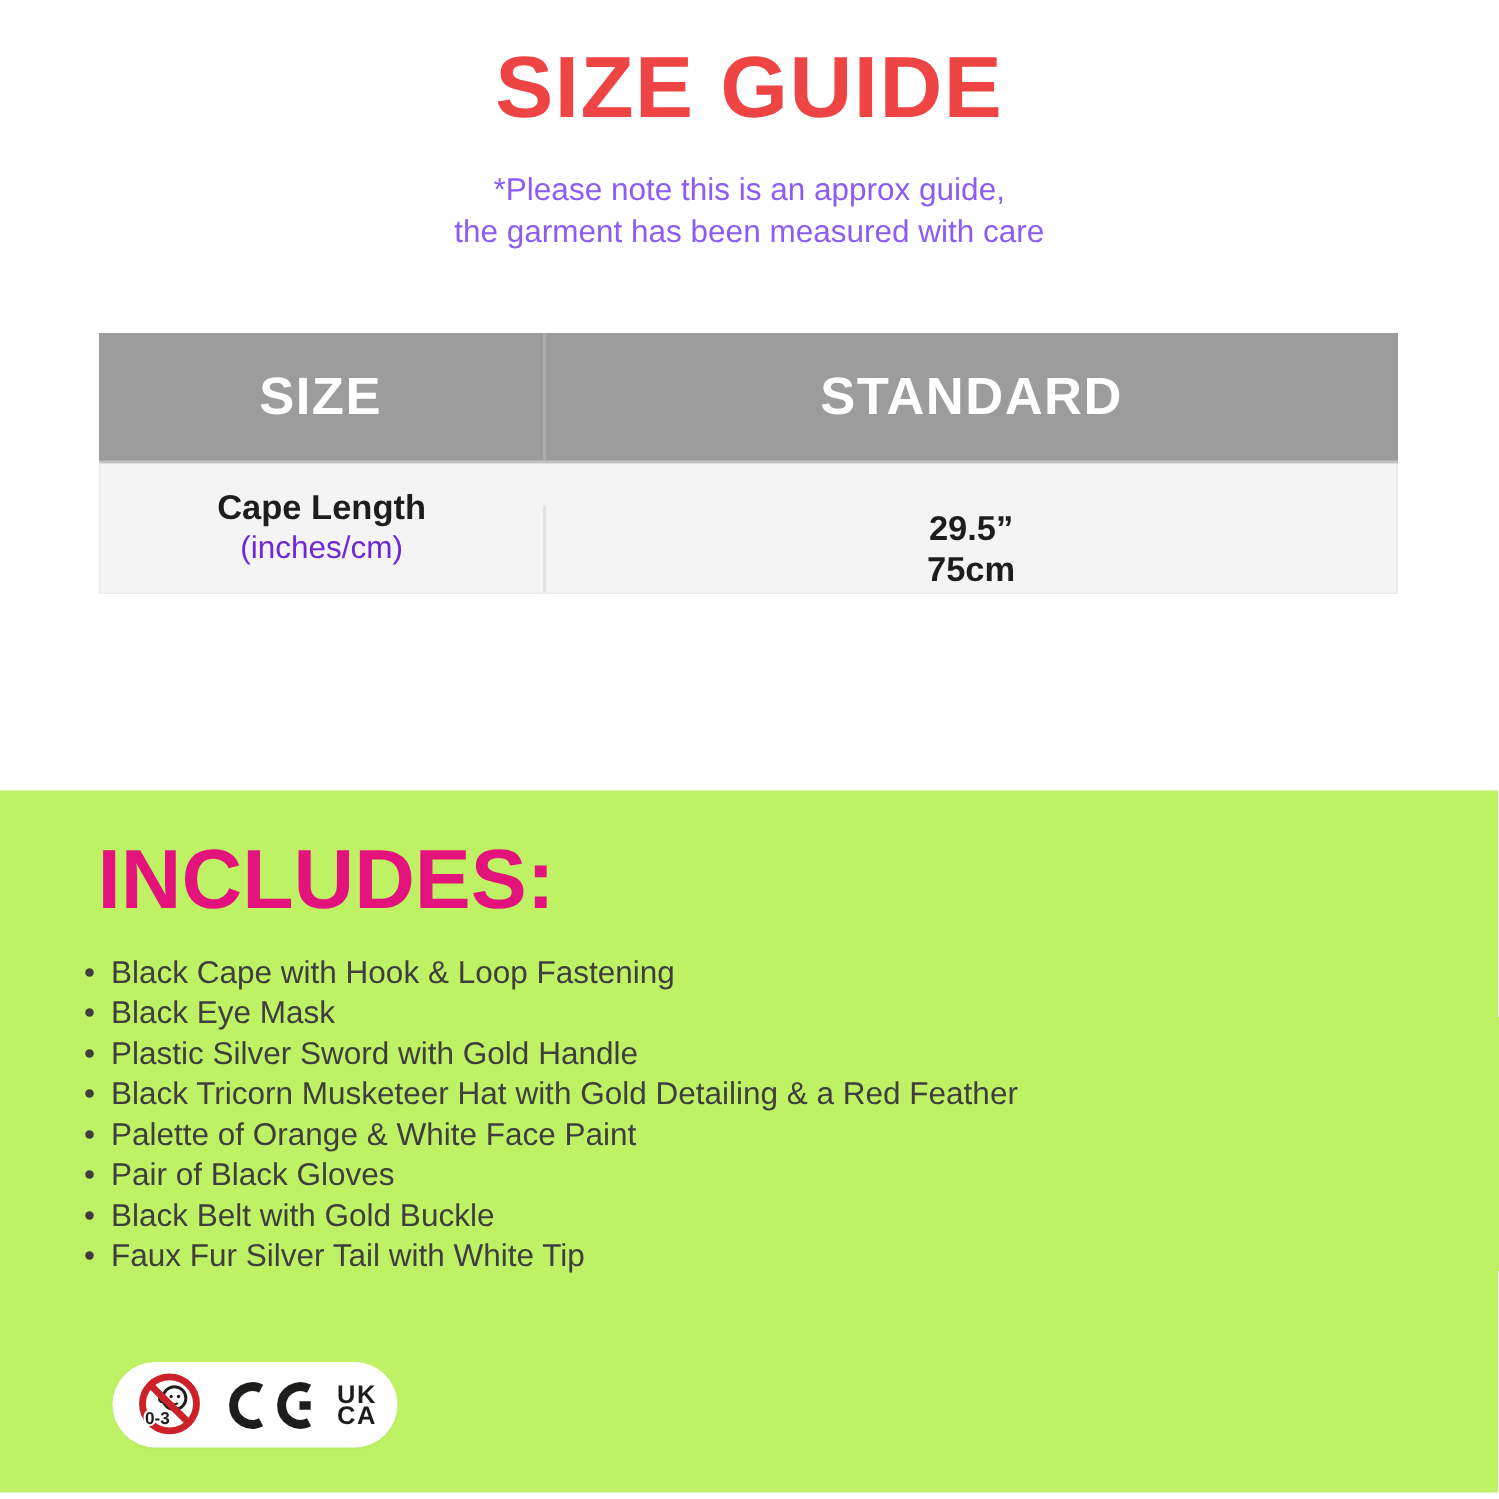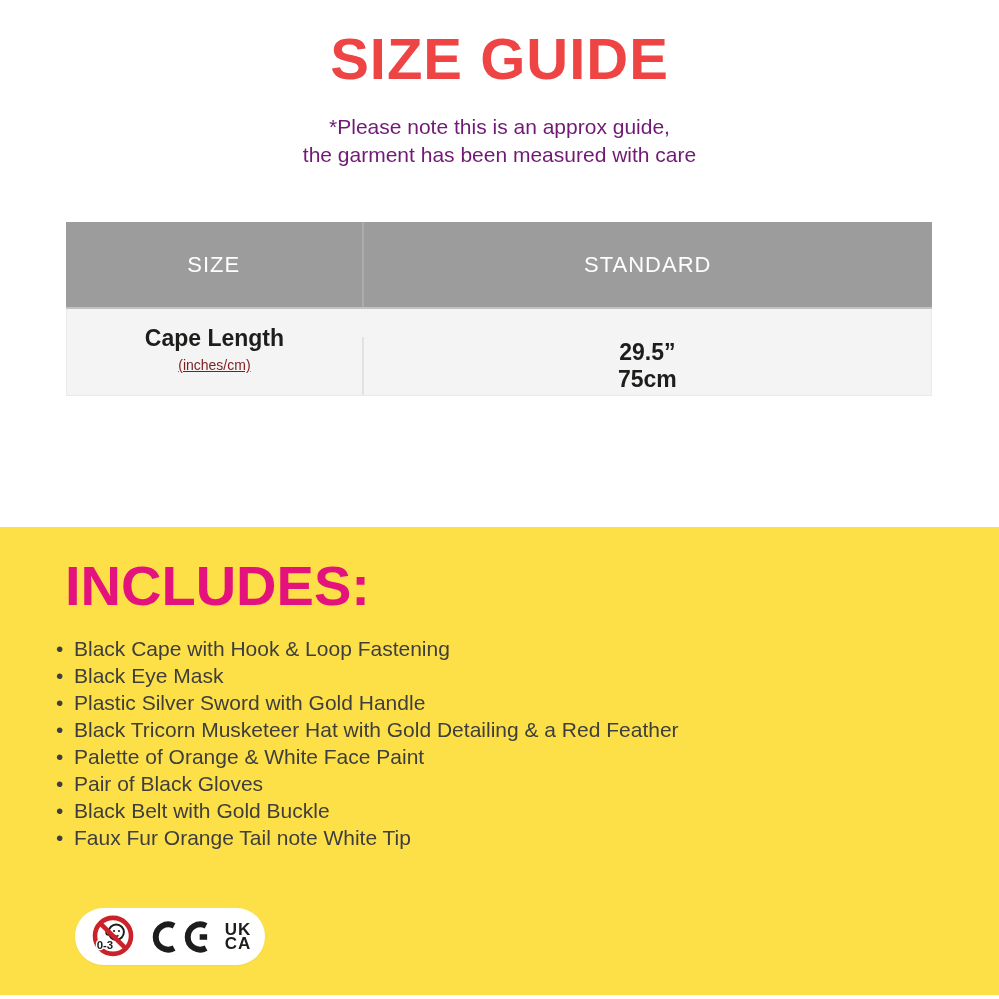--- a/index.html
+++ b/index.html
@@ -30,21 +30,21 @@
     line-height: 1;
   }
   .note {
     position: absolute;
     top: 113px;
     left: 0;
     width: 100%;
     text-align: center;
     font-size: 21px;
     line-height: 28px;
-    color: #701a75;
+    color: #8b5cf6;
   }
 
   
   .size-table {
     position: absolute;
     left: 66px;
     top: 222px;
     width: 866px;
   }
   .t-head {
@@ -65,51 +65,50 @@
     flex-direction: column;
     align-items: center;
     justify-content: center;
   }
   .cell-left  { width: 34.2%; }
   .cell-right { width: 65.8%; text-align: center; }
   .t-head .cell-right { border-left: 2px solid #ACACAC; }
   .t-row  .cell-right { border-left: 2px solid #E2E2E2; margin-top: 28px; }
   .t-head .t-cell span {
     color: #ffffff;
-    font-size: 22px;
-    font-weight: 400;
+    font-size: 35px;
+    font-weight: 700;
     letter-spacing: 1px;
   }
   .row-label {
     font-size: 23px;
     font-weight: 800;
     color: #1d1d1b;
     line-height: 27px;
   }
   .row-sub {
-    font-size: 14px;
-    color: #7f1d1d;
-    line-height: 27px;
-    text-decoration: underline;
+    font-size: 21px;
+    color: #6d28d9;
+    line-height: 27px;
   }
   .row-value {
     font-size: 23px;
     font-weight: 800;
     color: #1d1d1b;
     line-height: 27px;
   }
 
   
   .includes-panel {
     position: absolute;
     left: 0;
     top: 527px;
     width: 999px;
     height: 468px;
-    background: #fde047;
+    background: #bef264;
   }
   .includes-heading {
     position: absolute;
     left: 65px;
     top: 31px;
     font-size: 56px;
     font-weight: 800;
     color: #E3127D;
     line-height: 1;
   }
@@ -199,21 +198,21 @@
     <div class="includes-heading">INCLUDES:</div>
 
     <ul class="includes-list">
       <li>Black Cape with Hook &amp; Loop Fastening</li>
       <li>Black Eye Mask</li>
       <li>Plastic Silver Sword with Gold Handle</li>
       <li>Black Tricorn Musketeer Hat with Gold Detailing &amp; a Red Feather</li>
       <li>Palette of Orange &amp; White Face Paint</li>
       <li>Pair of Black Gloves</li>
       <li>Black Belt with Gold Buckle</li>
-      <li>Faux Fur Orange Tail note White Tip</li>
+      <li>Faux Fur Silver Tail with White Tip</li>
     </ul>
 
     <div class="cert-pill">
 
       <span style="display:flex;">
         <svg width="48" height="48" viewBox="0 0 44 44">
           <circle cx="22" cy="21" r="16.5" fill="#ffffff" stroke="#CB2229" stroke-width="4.2"></circle>
           <circle cx="25" cy="17.5" r="7" fill="none" stroke="#1d1d1b" stroke-width="1.8"></circle>
           <circle cx="17.6" cy="18" r="1.9" fill="none" stroke="#1d1d1b" stroke-width="1.4"></circle>
           <circle cx="23" cy="16.5" r="1" fill="#1d1d1b"></circle>

